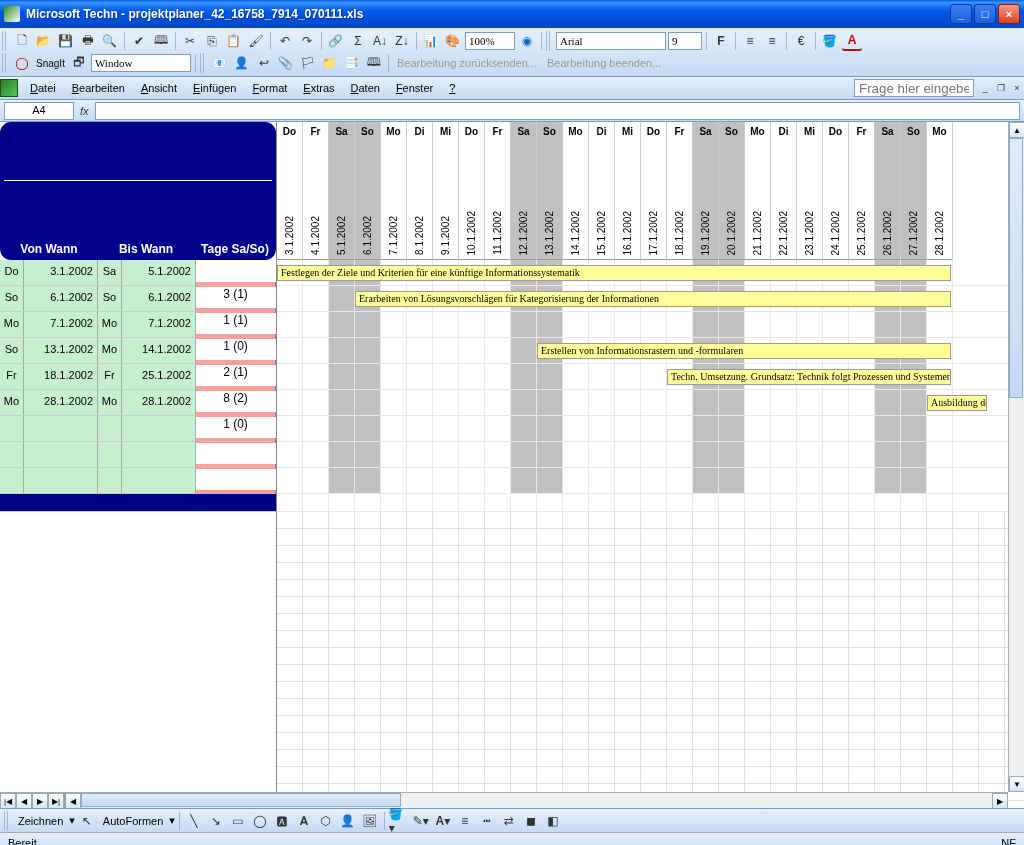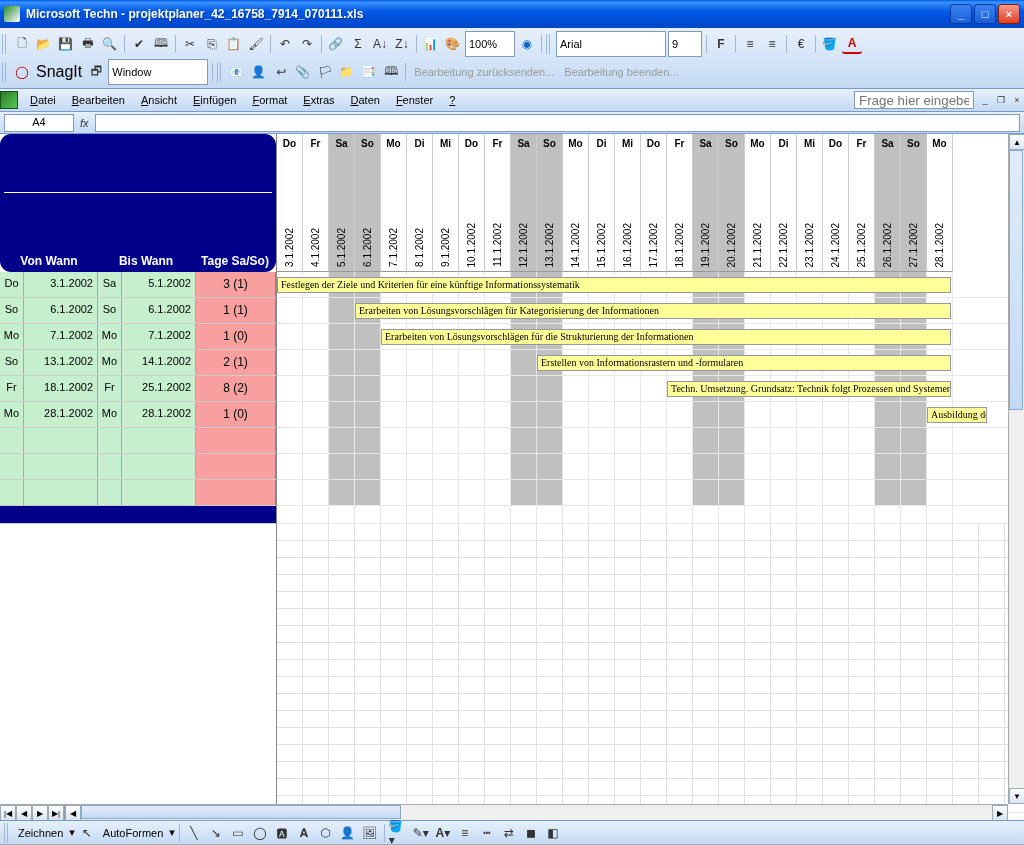--- a/index.html
+++ b/index.html
@@ -12,21 +12,21 @@
 .win-btns { display: flex; gap: 2px; }
 .win-btn { width: 22px; height: 20px; border-radius: 3px; display: flex; align-items: center; justify-content: center; font-weight: bold; color: white; cursor: pointer; }
 .win-btn.min, .win-btn.max { background: linear-gradient(to bottom,#3c81f3,#1a5fd8); border: 1px solid #0a3a9a; }
 .win-btn.close { background: linear-gradient(to bottom,#f49a8e,#e0401f); border: 1px solid #8a1a00; }
 
 
 .toolbar-area { background: linear-gradient(to bottom, #e7f0fb, #c4daf4); padding: 2px; border-bottom: 1px solid #7a9ac9; }
 .toolbar-row { display: flex; align-items: center; gap: 2px; padding: 1px 0; }
 .tb-btn { width: 20px; height: 20px; display: flex; align-items: center; justify-content: center; border-radius: 3px; font-size: 12px; color: #333; }
 .tb-sep { width: 1px; height: 18px; background: #a0b8d8; margin: 0 2px; }
-.tb-dropdown { background: white; border: 1px solid #7f9db9; font-size: 11px; padding: 1px 3px; height: 26px; display: flex; align-items: center; }
+.tb-dropdown { background: white; border: 1px solid #7f9db9; font-size: 11px; padding: 1px 3px; height: 18px; display: flex; align-items: center; font-family: Liberation Serif, serif; }
 .tb-grip { width: 6px; height: 20px; background: repeating-linear-gradient(90deg, #a0b8d8, #a0b8d8 1px, transparent 1px, transparent 3px); margin-right: 2px; }
 .disabled-text { color: #999; font-size: 11px; padding: 0 4px; }
 
 
 .menubar { display: flex; align-items: center; background: linear-gradient(to bottom, #e7f0fb, #c4daf4); padding: 2px 0; border-bottom: 1px solid #7a9ac9; }
 .menu-item { padding: 2px 8px; font-size: 11px; cursor: pointer; }
 .menu-item u { text-decoration: underline; }
 .help-box { margin-left: auto; border: 1px solid #7f9db9; background: white; padding: 1px 4px; width: 120px; color: #999; height: 18px; }
 .win-inner-btns { display: flex; margin-left: 4px; gap: 2px; }
 .win-inner-btn { width: 14px; height: 14px; font-size: 9px; display: flex; align-items: center; justify-content: center; color: #333; }
@@ -59,21 +59,21 @@
 .day-col.wknd { background: #c0c0c0; }
 .day-name { writing-mode: horizontal-tb; font-weight: bold; }
 .day-date { writing-mode: vertical-rl; transform: rotate(180deg); font-size: 10px; letter-spacing: 0; }
 
 
 .data-rows { }
 .row { height: 26px; display: flex; border-bottom: 1px solid #ccc; }
 .left-fixed .row { }
 .cell-von-day, .cell-bis-day { width: 24px; text-align: center; padding-top: 5px; background: #c6efce; border-right: 1px solid #aaa; color: #000; }
 .cell-von-date, .cell-bis-date { width: 74px; text-align: right; padding: 5px 4px 0 0; background: #c6efce; border-right: 1px solid #aaa; color: #000; }
-.cell-tage { width: 80px; text-align: center; padding-top: 5px; background: #f8a0a0; color: #000; border-right: 1px solid #888; font-size: 12px; }
+.cell-tage { width: 80px; text-align: center; padding-top: 5px; background: #f8a0a0; color: #000; border-right: 1px solid #888; font-size: 12px; margin-top: 22px; }
 .row.empty .cell-von-day, .row.empty .cell-von-date, .row.empty .cell-bis-day, .row.empty .cell-bis-date { background: #c6efce; }
 .row.empty .cell-tage { background: #f8a0a0; }
 .row.total { background: #00008b; height: 18px; }
 .row.total > div { background: #00008b !important; }
 
 
 .right-rows { position: relative; }
 .right-row { height: 26px; position: relative; border-bottom: 1px solid #e8e8e8; display: flex; font-family: Liberation Serif, serif; }
 .right-cell { width: 26px; border-right: 1px solid #e8e8e8; height: 100%; }
 .right-cell.wknd { background: #c0c0c0; }
@@ -159,21 +159,21 @@
     <div class="tb-btn">€</div>
     <div class="tb-sep"></div>
     <div class="tb-btn">🪣</div>
     <div class="tb-btn" style="color:#c00;border-bottom:2px solid #c00">
         <b>A</b>
       </div>
   </div>
   <div class="toolbar-row">
     <div class="tb-grip"></div>
     <div class="tb-btn" style="color:#c00">◯</div>
-    <span style="font-size:16px;padding:0 2px">SnagIt</span>
+    <span style="font-size:10px;padding:0 2px">SnagIt</span>
     <div class="tb-btn">🗗</div>
     <div class="tb-dropdown" style="width:100px">Window</div>
     <div class="tb-sep"></div>
     <div class="tb-grip"></div>
     <div class="tb-btn">📧</div>
     <div class="tb-btn">👤</div>
     <div class="tb-btn">↩</div>
     <div class="tb-btn">📎</div>
     <div class="tb-btn">🏳</div>
     <div class="tb-btn">📁</div>
@@ -480,21 +480,20 @@
             <div class="right-cell wknd"></div>
             <div class="right-cell wknd"></div>
             <div class="right-cell"></div>
             <div class="right-cell"></div>
             <div class="right-cell"></div>
             <div class="right-cell"></div>
             <div class="right-cell"></div>
             <div class="right-cell wknd"></div>
             <div class="right-cell wknd"></div>
             <div class="right-cell"></div>
-            <div class="bar" style="left: 104px; width: 570px;">Erarbeiten von Lösungsvorschlägen für die Strukturierung der Informationen</div>
           </div>
           <div class="right-row">
             <div class="right-cell"></div>
             <div class="right-cell"></div>
             <div class="right-cell wknd"></div>
             <div class="right-cell wknd"></div>
             <div class="right-cell"></div>
             <div class="right-cell"></div>
             <div class="right-cell"></div>
             <div class="right-cell"></div>

